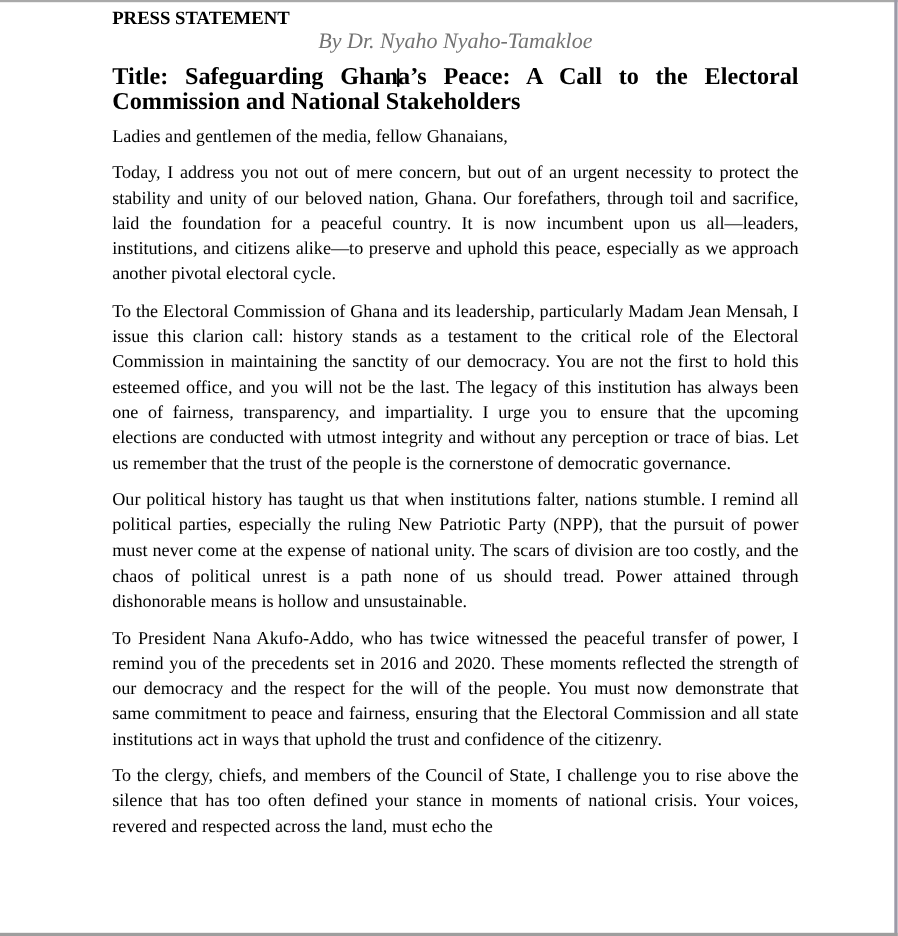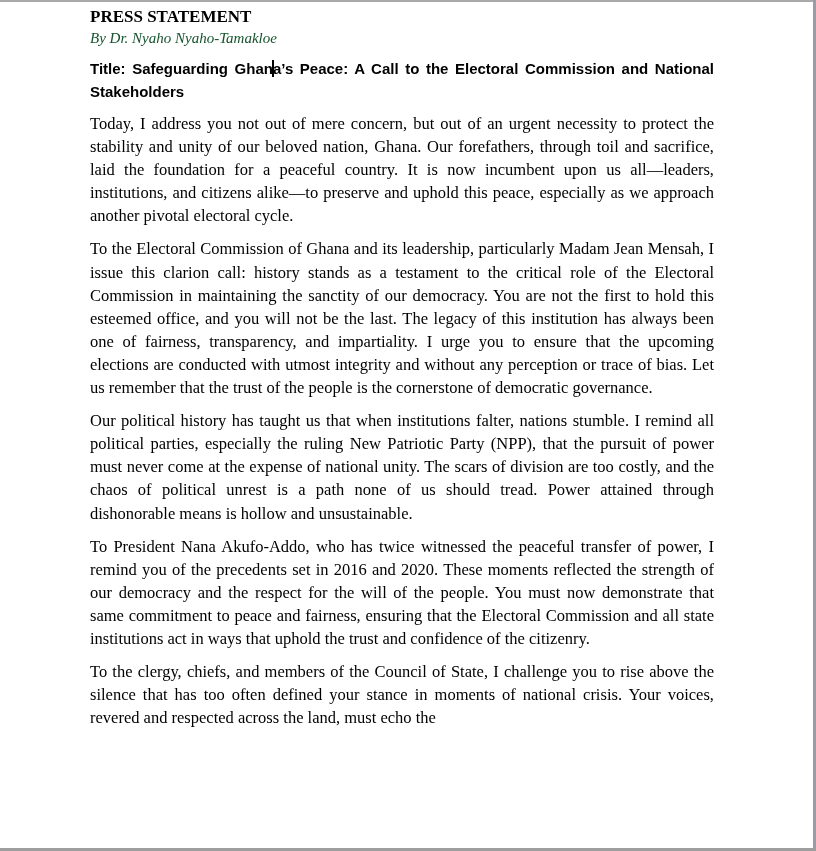--- a/index.html
+++ b/index.html
@@ -16,35 +16,35 @@
     }
     .right-edge {
       position: absolute; left: 813px; top: 0; width: 3px; height: 851px;
       background: #9c9aa8;
     }
     .bottom-border {
       position: absolute; left: 0; top: 848px; width: 816px; height: 3px;
       background: #9e9e9e;
     }
     .page {
-      position: absolute; left: 90px; top: 7px; width: 624px;
+      position: absolute; left: 102px; top: 7px; width: 624px;
     }
     .doc-heading {
       font-family: "Liberation Serif", serif;
       font-weight: bold; font-size: 17px; line-height: 20px;
       margin: 0;
     }
     .doc-byline {
       font-family: "Liberation Serif", serif;
-      font-style: italic; font-size: 15px; line-height: 22px;
-      margin: 0 0 8px 0; color: #14532d;
+      font-style: italic; font-size: 20px; line-height: 22px;
+      margin: 0 0 8px 0; color: #737373; text-align: center;
     }
     .doc-title {
-      font-family: Liberation Sans, sans-serif;
-      font-weight: bold; font-size: 15px; line-height: 23px;
+      font-family: Liberation Serif, serif;
+      font-weight: bold; font-size: 22px; line-height: 23px;
       text-align: justify; margin: 0 0 9px 0;
     }
     .cursor {
       display: inline-block; width: 1.5px; height: 17px; background: #000;
       vertical-align: -3px; margin: 0 -0.75px;
     }
     p.para {
       font-family: "Liberation Serif", serif;
       font-size: 16.5px; line-height: 23.1px;
       text-align: justify; margin: 0 0 10px 0;
@@ -57,20 +57,21 @@
 <div class="top-border"></div>
 <div class="right-edge"></div>
 <div class="bottom-border"></div>
 
 <div class="page">
   <div class="doc-heading">PRESS STATEMENT</div>
   <div class="doc-byline">By Dr. Nyaho Nyaho-Tamakloe</div>
 
   <div class="doc-title"><span>Title: Safeguarding Ghan</span><span class="cursor"></span><span>a’s Peace: A Call to the Electoral Commission and National Stakeholders</span></div>
 
+  <p class="para">Ladies and gentlemen of the media, fellow Ghanaians,</p>
 
   <p class="para">Today, I address you not out of mere concern, but out of an urgent necessity to protect the stability and unity of our beloved nation, Ghana. Our forefathers, through toil and sacrifice, laid the foundation for a peaceful country. It is now incumbent upon us all—leaders, institutions, and citizens alike—to preserve and uphold this peace, especially as we approach another pivotal electoral cycle.</p>
 
   <p class="para"><span>To the </span><b>Electoral Commission of Ghana</b><span> and its leadership, particularly Madam Jean Mensah, I issue this clarion call: history stands as a testament to the critical role of the Electoral Commission in maintaining the sanctity of our democracy. You are not the first to hold this esteemed office, and you will not be the last. The legacy of this institution has always been one of fairness, transparency, and impartiality. I urge you to ensure that the upcoming elections are conducted with utmost integrity and without any perception or trace of bias. Let us remember that the trust of the people is the cornerstone of democratic governance.</span></p>
 
   <p class="para">Our political history has taught us that when institutions falter, nations stumble. I remind all political parties, especially the ruling New Patriotic Party (NPP), that the pursuit of power must never come at the expense of national unity. The scars of division are too costly, and the chaos of political unrest is a path none of us should tread. Power attained through dishonorable means is hollow and unsustainable.</p>
 
   <p class="para">To President Nana Akufo-Addo, who has twice witnessed the peaceful transfer of power, I remind you of the precedents set in 2016 and 2020. These moments reflected the strength of our democracy and the respect for the will of the people. You must now demonstrate that same commitment to peace and fairness, ensuring that the Electoral Commission and all state institutions act in ways that uphold the trust and confidence of the citizenry.</p>
 
   <p class="para"><span>To the </span><b>clergy, chiefs, and members of the Council of State</b><span>, I challenge you to rise above the silence that has too often defined your stance in moments of national crisis. Your voices, revered and respected across the land, must echo the</span></p>

